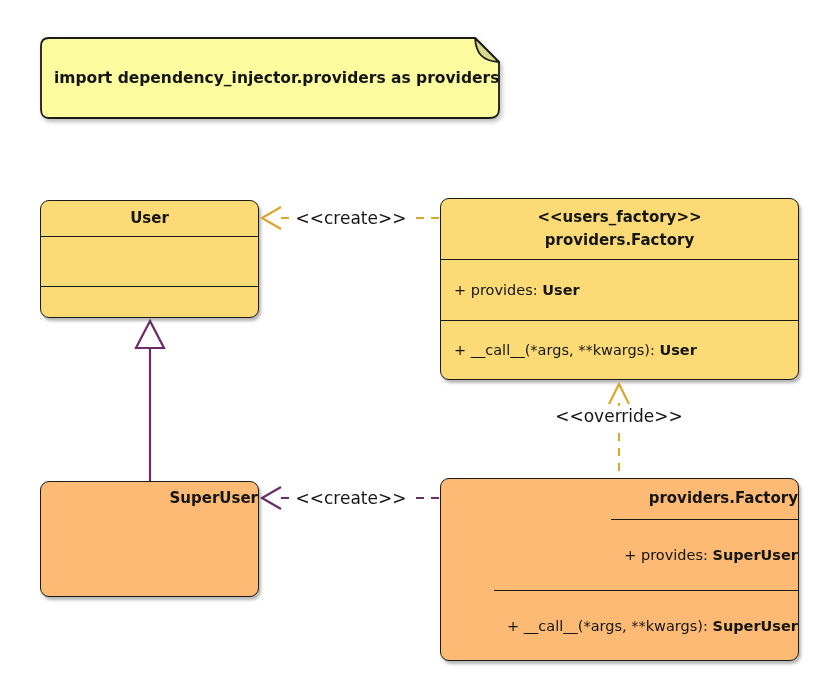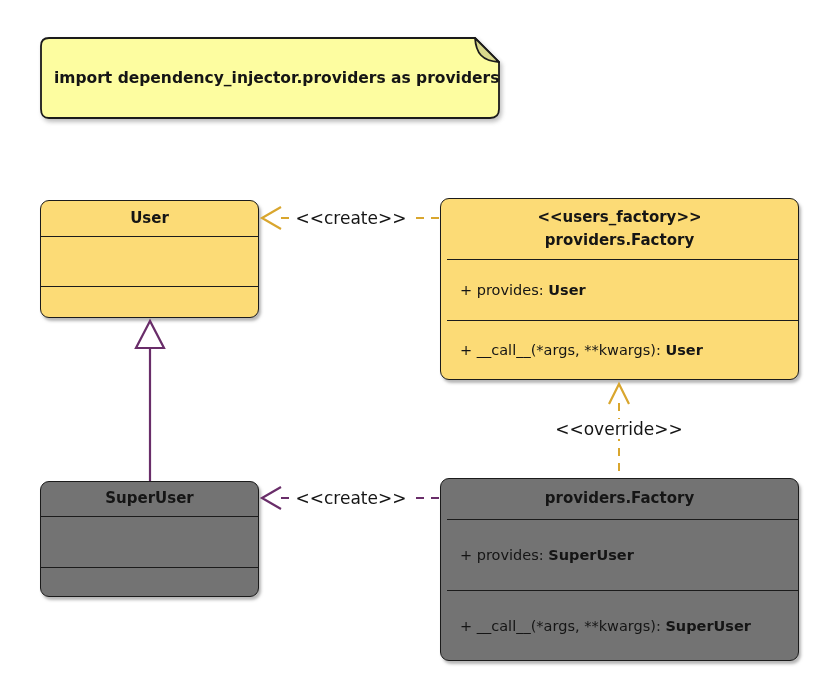--- a/index.html
+++ b/index.html
@@ -17,28 +17,28 @@
   .note svg { position: absolute; left: 0; top: 0; }
   .note-text { position: absolute; left: 14px; right: 26px; top: 0; bottom: 0;
                display: flex; align-items: center; font-weight: bold; font-size: 15.5px;
                letter-spacing: 0; white-space: nowrap; }
 
   
   .uml-class { position: absolute; border: 1.7px solid #1b1b1b; border-radius: 9px;
                box-shadow: 2px 3px 3px rgba(110,110,110,.5);
                display: flex; flex-direction: column; overflow: hidden; }
   .yellow { background: #FCDB76; text-align: right; }
-  .purple { background: #737373; }
+  .purple { background: #fdba74; align-items: flex-end; }
   .compartment { border-top: 1.7px solid #1b1b1b; }
   .compartment:first-child { border-top: none; }
   .title-comp { display: flex; flex-direction: column; align-items: center;
                 justify-content: center; font-weight: bold; font-size: 15px;
                 line-height: 1.55; }
   .member-row { display: flex; align-items: center; padding-left: 13px;
-                font-size: 14.5px; white-space: pre; margin-left: 6px; }
+                font-size: 14.5px; white-space: pre; }
   .member-type { font-weight: bold; }
 
   #user-box      { left: 40px;  top: 200px; width: 219px; height: 118px; }
   #user-box .title-comp      { height: 35px; }
   #user-box .attrs           { height: 50px; }
   #user-box .methods         { flex: 1; }
 
   #users-factory-box { left: 440px; top: 198px; width: 359px; height: 182px; }
   #users-factory-box .title-comp { height: 60px; }
   #users-factory-box .attrs      { height: 61px; }
@@ -124,15 +124,15 @@
 
     <path d="M150 347 V 481" stroke="#692D69" stroke-width="2.2" fill="none"></path>
     <path d="M150 321 L136 348 L164 348 Z" fill="#ffffff" stroke="#692D69" stroke-width="2.2"></path>
 
     <path d="M619 403 V 478" stroke="#D9A62E" stroke-width="2" stroke-dasharray="8 7" fill="none"></path>
     <path d="M609 404 L619 384 L629 404" stroke="#D9A62E" stroke-width="2.2" fill="none"></path>
   </svg>
 
   <div class="edge-label" style="left:351px; top:218px;">&lt;&lt;create&gt;&gt;</div>
   <div class="edge-label" style="left:351px; top:498px;">&lt;&lt;create&gt;&gt;</div>
-  <div class="edge-label" style="left:619px; top:429px;">&lt;&lt;override&gt;&gt;</div>
+  <div class="edge-label" style="left:619px; top:416px;">&lt;&lt;override&gt;&gt;</div>
 
 </div>
 
 </body></html>

